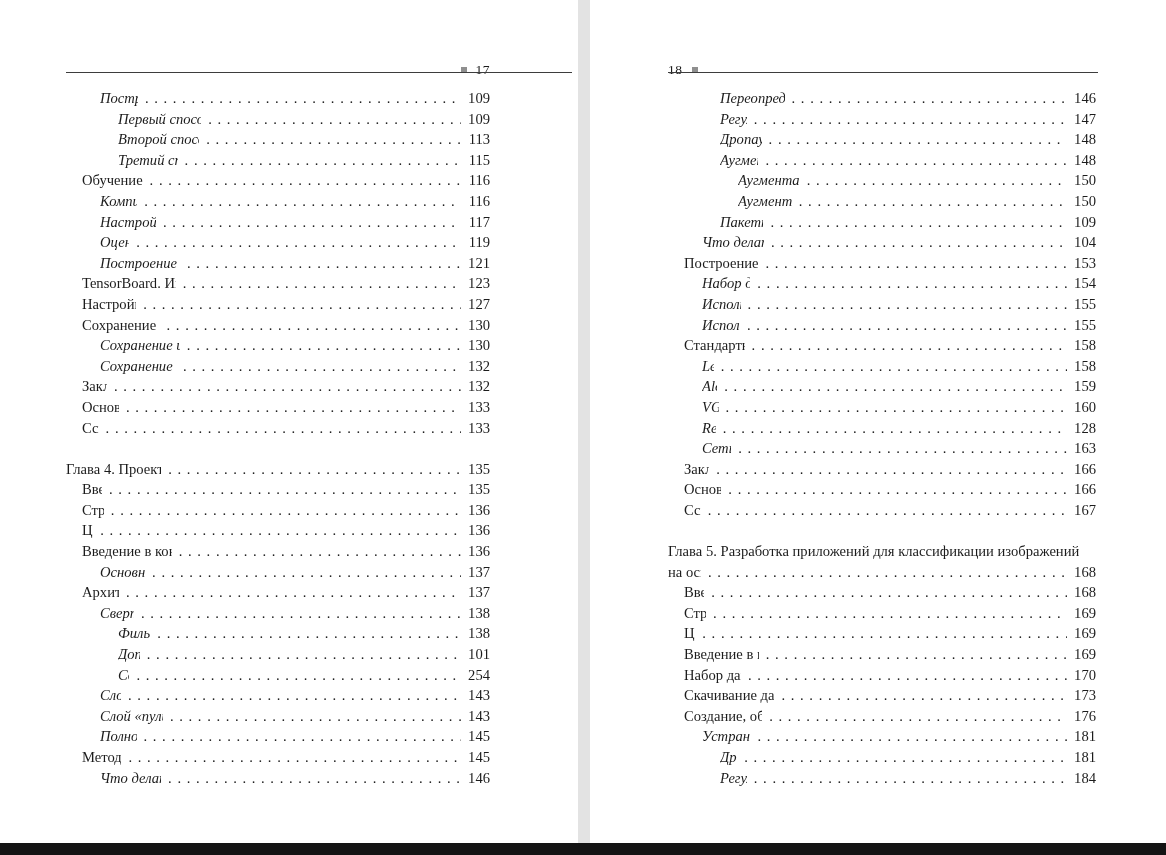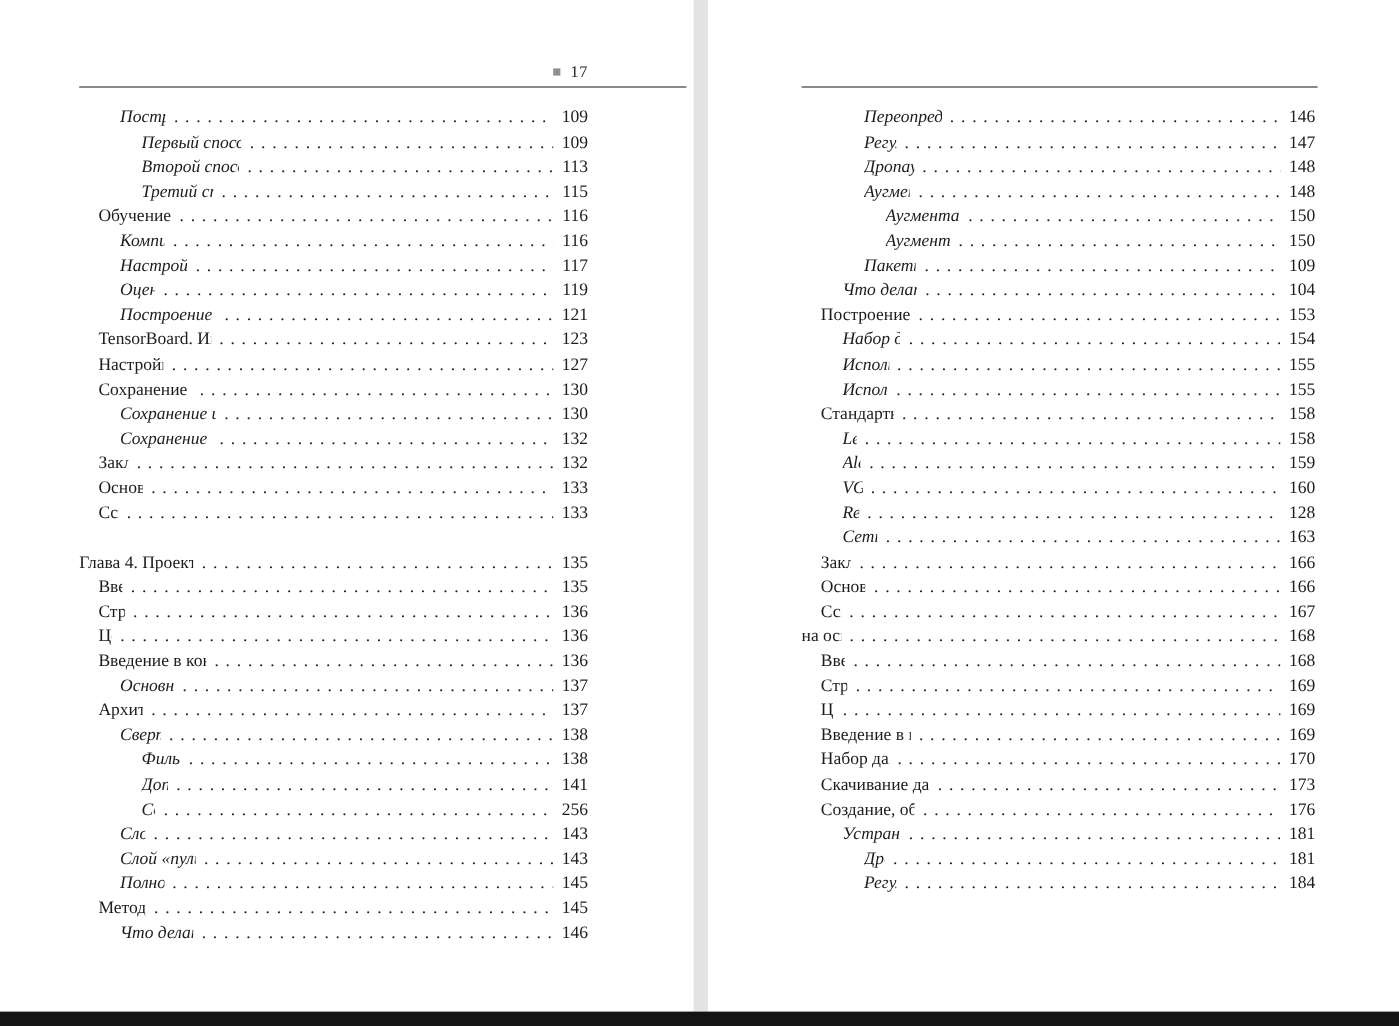--- a/index.html
+++ b/index.html
@@ -20,21 +20,21 @@
   .bottom-bar {
     position: absolute; left: 0; top: 843px; width: 1166px; height: 12px;
     background: var(--bottom-bar, #141414);
   }
 
   .page { position: absolute; top: 0; height: 843px; background: var(--page-bg, #ffffff); }
   .page.left  { left: 0;     width: 578px; }
   .page.right { left: 590px; width: 576px; }
 
   .page-header {
-    position: absolute; top: 52px; display: flex; align-items: center; gap: 9px;
+    position: absolute; top: 62px; display: flex; align-items: center; gap: 9px;
     font-size: 13.5px; letter-spacing: 0.5px; text-align: right;
   }
   .left  .page-header { left: 66px; width: 424px; justify-content: flex-end; }
   .right .page-header { left: 78px; width: 428px; justify-content: flex-start; }
   .header-square { width: 6px; height: 6px; background: var(--marker, #8f8f8f); display: inline-block; }
 
   .header-rule { position: absolute; top: 72px; border-top: 1px solid var(--rule, #3d3d3d); }
   .left  .header-rule { left: 66px; width: 506px; }
   .right .header-rule { left: 78px; width: 430px; }
 
@@ -197,26 +197,26 @@
           <span class="toc-page">138</span>
         </div>
         <div class="toc-row level-3 italic">
           <span class="toc-text">Фильтр, или ядро</span>
           <span class="leader"></span>
           <span class="toc-page">138</span>
         </div>
         <div class="toc-row level-3 italic">
           <span class="toc-text">Дополнение</span>
           <span class="leader"></span>
-          <span class="toc-page">141</span>
+          <span class="toc-page">101</span>
         </div>
         <div class="toc-row level-3 italic">
           <span class="toc-text">Сдвиг</span>
           <span class="leader"></span>
-          <span class="toc-page">256</span>
+          <span class="toc-page">254</span>
         </div>
         <div class="toc-row level-2 italic">
           <span class="toc-text">Слой ReLu</span>
           <span class="leader"></span>
           <span class="toc-page">143</span>
         </div>
         <div class="toc-row level-2 italic">
           <span class="toc-text">Слой «пулинга» (субдискретизации)</span>
           <span class="leader"></span>
           <span class="toc-page">143</span>
@@ -233,20 +233,24 @@
         </div>
         <div class="toc-row level-2 italic">
           <span class="toc-text">Что делать в случае переобучения</span>
           <span class="leader"></span>
           <span class="toc-page">146</span>
         </div>
       </div>
   </section>
 
   <section class="page right">
+    <div class="page-header">
+      <span class="header-num">18</span>
+      <span class="header-square"></span>
+    </div>
     <div class="header-rule"></div>
     <div class="entries">
         <div class="toc-row level-3 italic">
           <span class="toc-text">Переопределение архитектуры модели</span>
           <span class="leader"></span>
           <span class="toc-page">146</span>
         </div>
         <div class="toc-row level-3 italic">
           <span class="toc-text">Регуляризация</span>
           <span class="leader"></span>
@@ -340,20 +344,23 @@
         <div class="toc-row level-1">
           <span class="toc-text">Основные выводы</span>
           <span class="leader"></span>
           <span class="toc-page">166</span>
         </div>
         <div class="toc-row level-1">
           <span class="toc-text">Ссылки</span>
           <span class="leader"></span>
           <span class="toc-page">167</span>
         </div>
+        <div class="toc-row level-0 gap-before">
+          <span class="toc-text">Глава 5. Разработка приложений для классификации изображений</span>
+        </div>
         <div class="toc-row level-0">
           <span class="toc-text">на основе CNN</span>
           <span class="leader"></span>
           <span class="toc-page">168</span>
         </div>
         <div class="toc-row level-1">
           <span class="toc-text">Введение</span>
           <span class="leader"></span>
           <span class="toc-page">168</span>
         </div>

